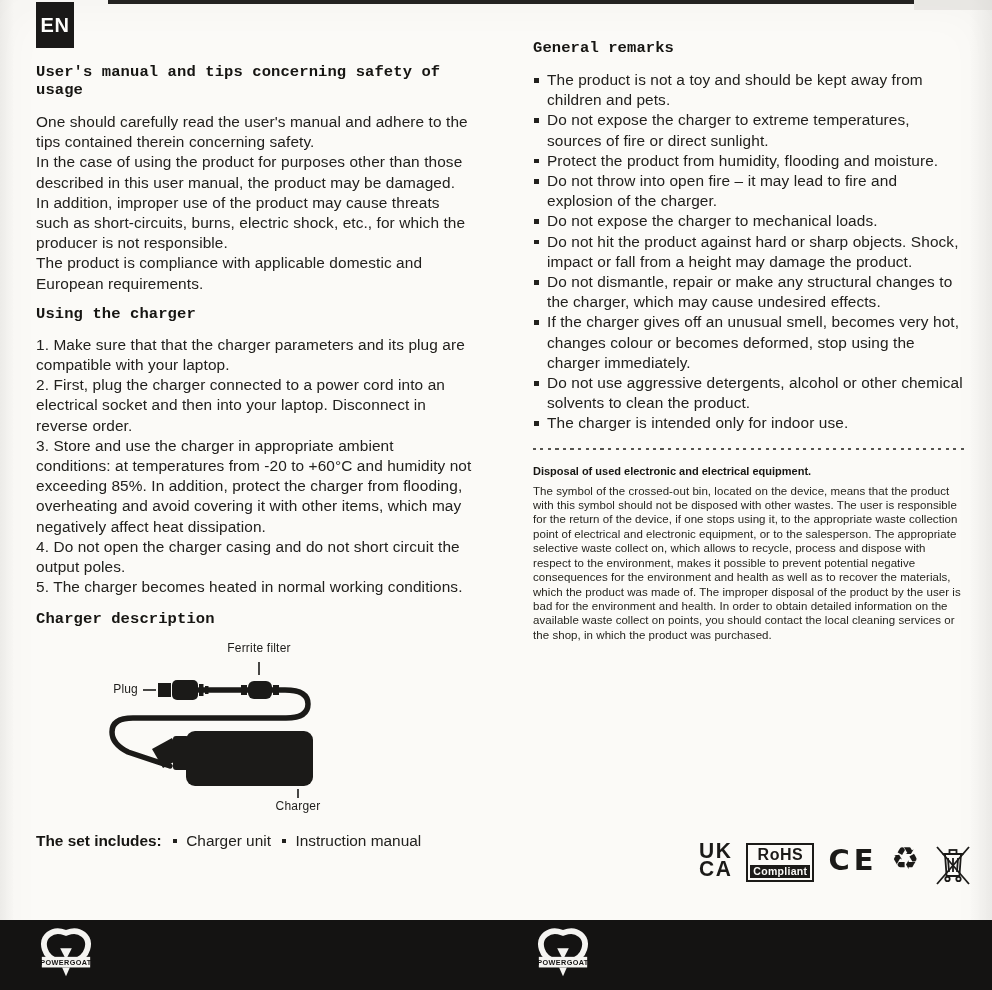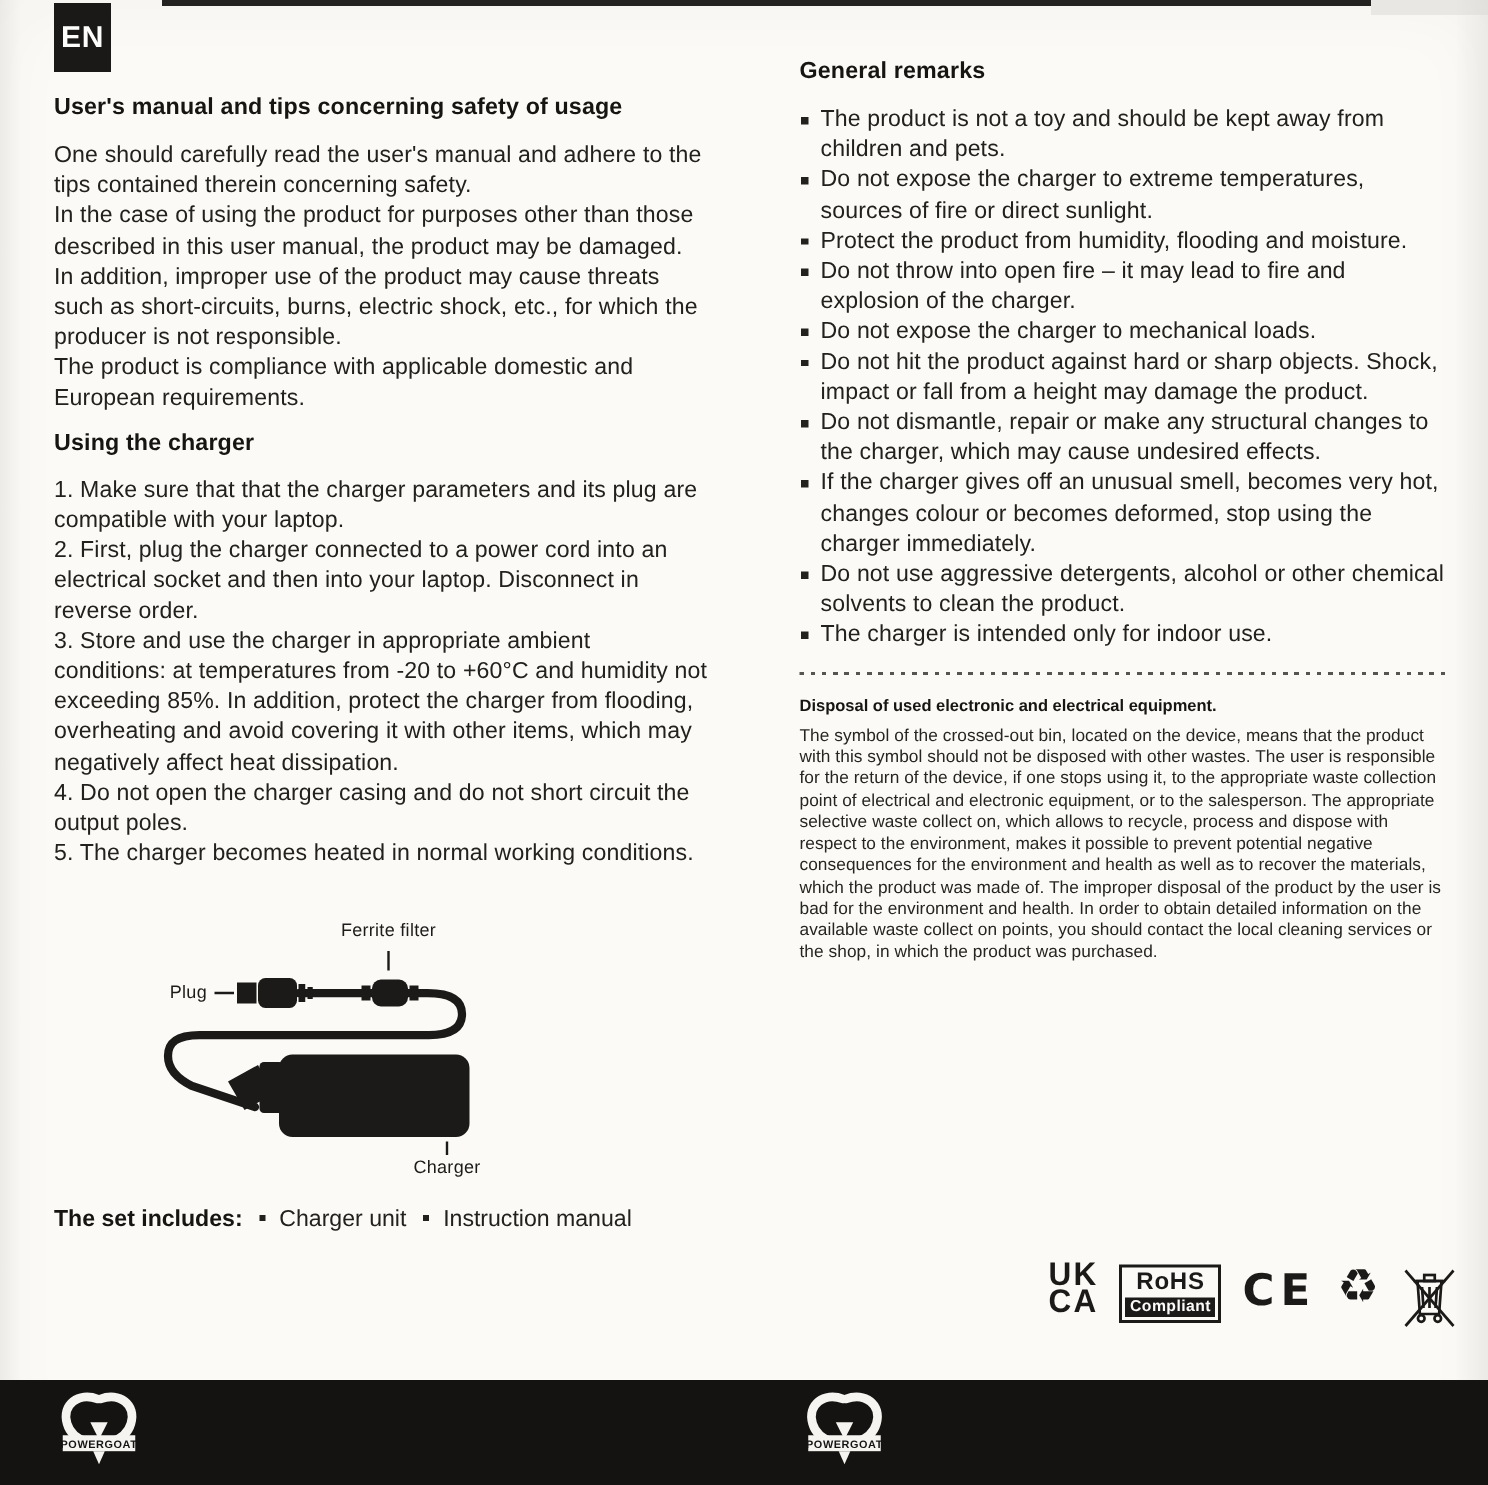--- a/index.html
+++ b/index.html
@@ -20,36 +20,36 @@
   .en-badge {
     position: absolute; left: 36px; top: 2px; width: 38px; height: 46px;
     background: #1a1918; color: #fdfdfb;
     display: flex; align-items: center; justify-content: center;
     font-size: 20px; font-weight: 700; letter-spacing: .5px;
   }
 
   .col-left  { position: absolute; left: 36px;  top: 60px; width: 436px; }
   .col-right { position: absolute; left: 533px; top: 36px; width: 432px; }
 
-  h2.sec { font-size: 15.5px; font-weight: 700; color: #161512; margin: 3px 0 13px; letter-spacing: .1px; }
+  h2.sec { font-size: 15.5px; font-weight: 700; color: #161512; margin: 3px 0 13px; letter-spacing: .1px; font-family: Liberation Mono, monospace; }
   h2.sec.mt  { margin: 11px 0 12px; }
   h2.sec.mt2 { margin: 13px 0 0; }
 
   .body p, .bullets li { font-size: 15.4px; line-height: 20.2px; letter-spacing: .1px; color: #22211e; }
   .body p { margin: 0; }
 
   .bullets { list-style: none; margin: 0 0 0 0; }
   .bullets li { position: relative; padding-left: 14px; }
   .bullets li::before {
     content: ""; position: absolute; left: 1px; top: 8px;
     width: 4.5px; height: 4.5px; background: #22211e;
   }
 
   
-  .diagram { position: relative; height: 186px; margin-top: 30px; }
+  .diagram { position: relative; height: 186px; margin-top: 9px; }
   .diagram svg { position: absolute; left: 0; top: 0; }
   .dlbl { position: absolute; font-size: 12px; color: #1d1c1a; letter-spacing: .2px; }
   .lbl-ferrite { left: 168px; top: 4px;  width: 110px; text-align: center; }
   .lbl-plug    { left: 38px;  top: 45px; width: 64px;  text-align: right; }
   .lbl-charger { left: 212px; top: 162px; width: 100px; text-align: center; }
 
   .set-includes { margin-top: 9px; font-size: 15.4px; color: #22211e; }
   .set-includes .b { font-weight: 700; color: #161512; }
   .sqb { display: inline-block; width: 4.5px; height: 4.5px; background: #22211e; vertical-align: 3px; margin: 0 9px 0 11px; }
 
@@ -94,20 +94,21 @@
 
     <h2 class="sec mt">Using the charger</h2>
     <div class="body">
       <p>1. Make sure that that the charger parameters and its plug are compatible with your laptop.</p>
       <p>2. First, plug the charger connected to a power cord into an electrical socket and then into your laptop. Disconnect in reverse order.</p>
       <p>3. Store and use the charger in appropriate ambient conditions: at temperatures from -20 to +60°C and humidity not exceeding 85%. In addition, protect the charger from flooding, overheating and avoid covering it with other items, which may negatively affect heat dissipation.</p>
       <p>4. Do not open the charger casing and do not short circuit the output poles.</p>
       <p>5. The charger becomes heated in normal working conditions.</p>
     </div>
 
+    <h2 class="sec mt2">Charger description</h2>
 
     <div class="diagram">
       <svg width="436" height="186" viewBox="0 0 436 186">
 
         <path d="M 163 53 H 249 C 265 53 272 58 272 67 C 272 76 265 81 250 81 H 97 C 82 81 76 86 76 95 C 76 103 82 110 92 115 L 134 129" fill="none" stroke="#1b1a18" stroke-width="5.5" stroke-linecap="round"></path>
 
         <rect x="122" y="46" width="13" height="14" fill="#1b1a18"></rect>
         <rect x="136" y="43" width="26" height="20" rx="5" fill="#1b1a18"></rect>
         <rect x="163" y="47" width="4.5" height="12" fill="#1b1a18"></rect>
         <rect x="169" y="49" width="3.5" height="8" fill="#1b1a18"></rect>

